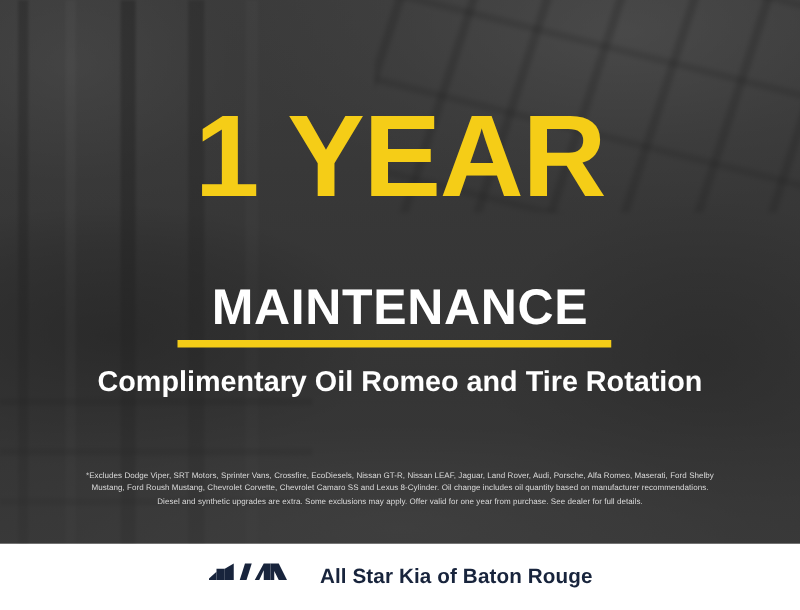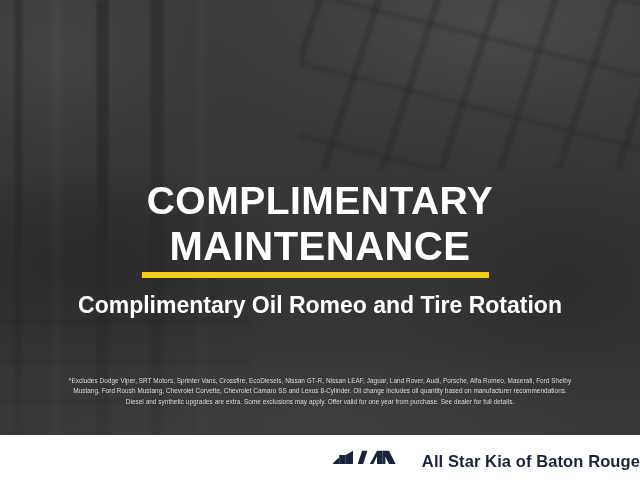--- a/index.html
+++ b/index.html
@@ -193,21 +193,21 @@
   
   .footer {
     position: absolute;
     left: 0;
     top: 435px;
     width: 640px;
     height: 53px;
     background: #ffffff;
     display: flex;
     align-items: center;
-    justify-content: flex-end;
+    justify-content: center;
   }
   .footer-inner {
     display: flex;
     align-items: center;
     gap: 18px;
   }
   .kia-logo { display: block; }
   .dealer-name {
     color: #18243c;
     font-size: 16.5px;
@@ -224,22 +224,22 @@
   <div class="hero">
     <div class="hero-photo"></div>
     <div class="hero-posts"></div>
     <div class="hero-trusses"></div>
     <div class="hero-shelves"></div>
     <div class="hero-scrim"></div>
   </div>
 
   <div class="content">
 
-
-    <div class="headline-sub1">COMPLIMENTARY</div>
+    <div class="headline-year">1 YEAR</div>
+
 
     <div class="headline-sub2">MAINTENANCE</div>
 
     <div class="divider"></div>
 
     <div class="offer-line offer-line-1">Complimentary Oil Romeo and Tire Rotation</div>
 
 
     <div class="disclaimer">
       <div>*Excludes Dodge Viper, SRT Motors, Sprinter Vans, Crossfire, EcoDiesels, Nissan GT-R, Nissan LEAF, Jaguar, Land Rover, Audi, Porsche, Alfa Romeo, Maserati, Ford Shelby</div>

